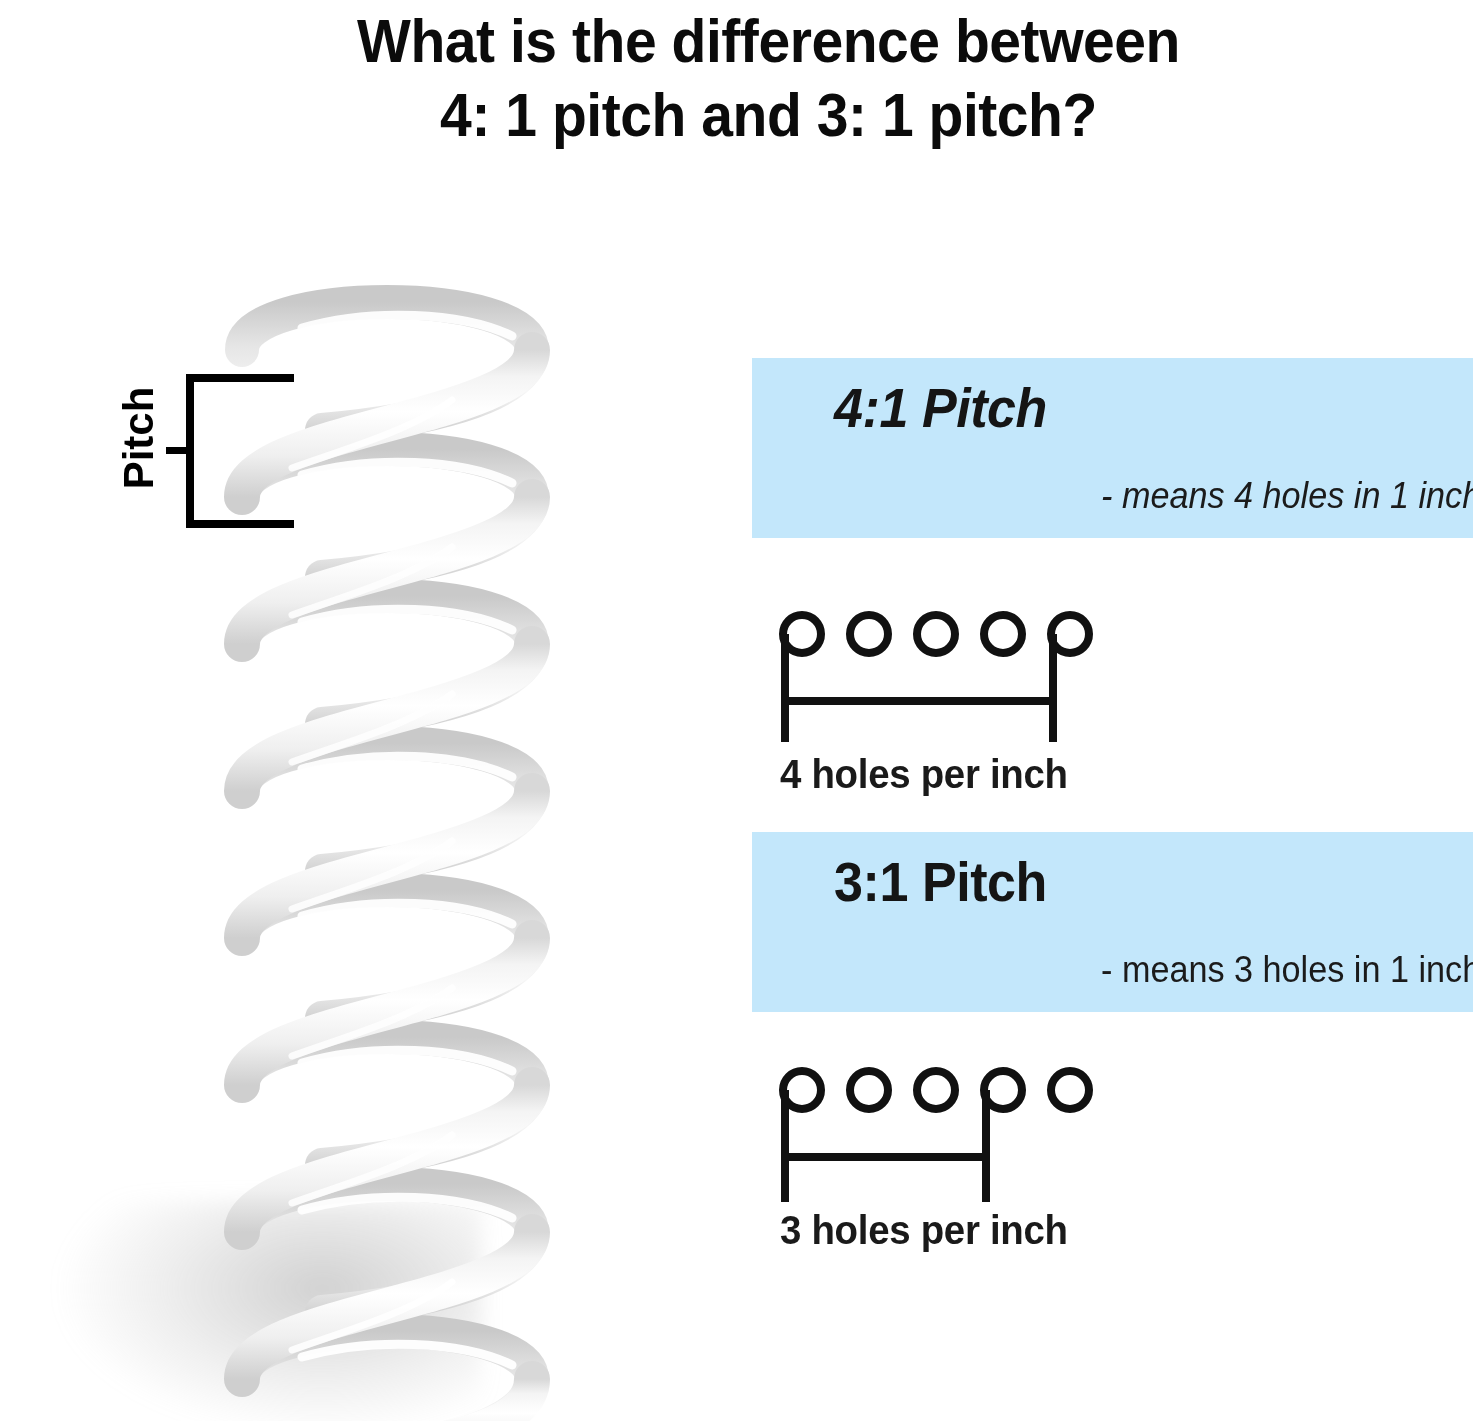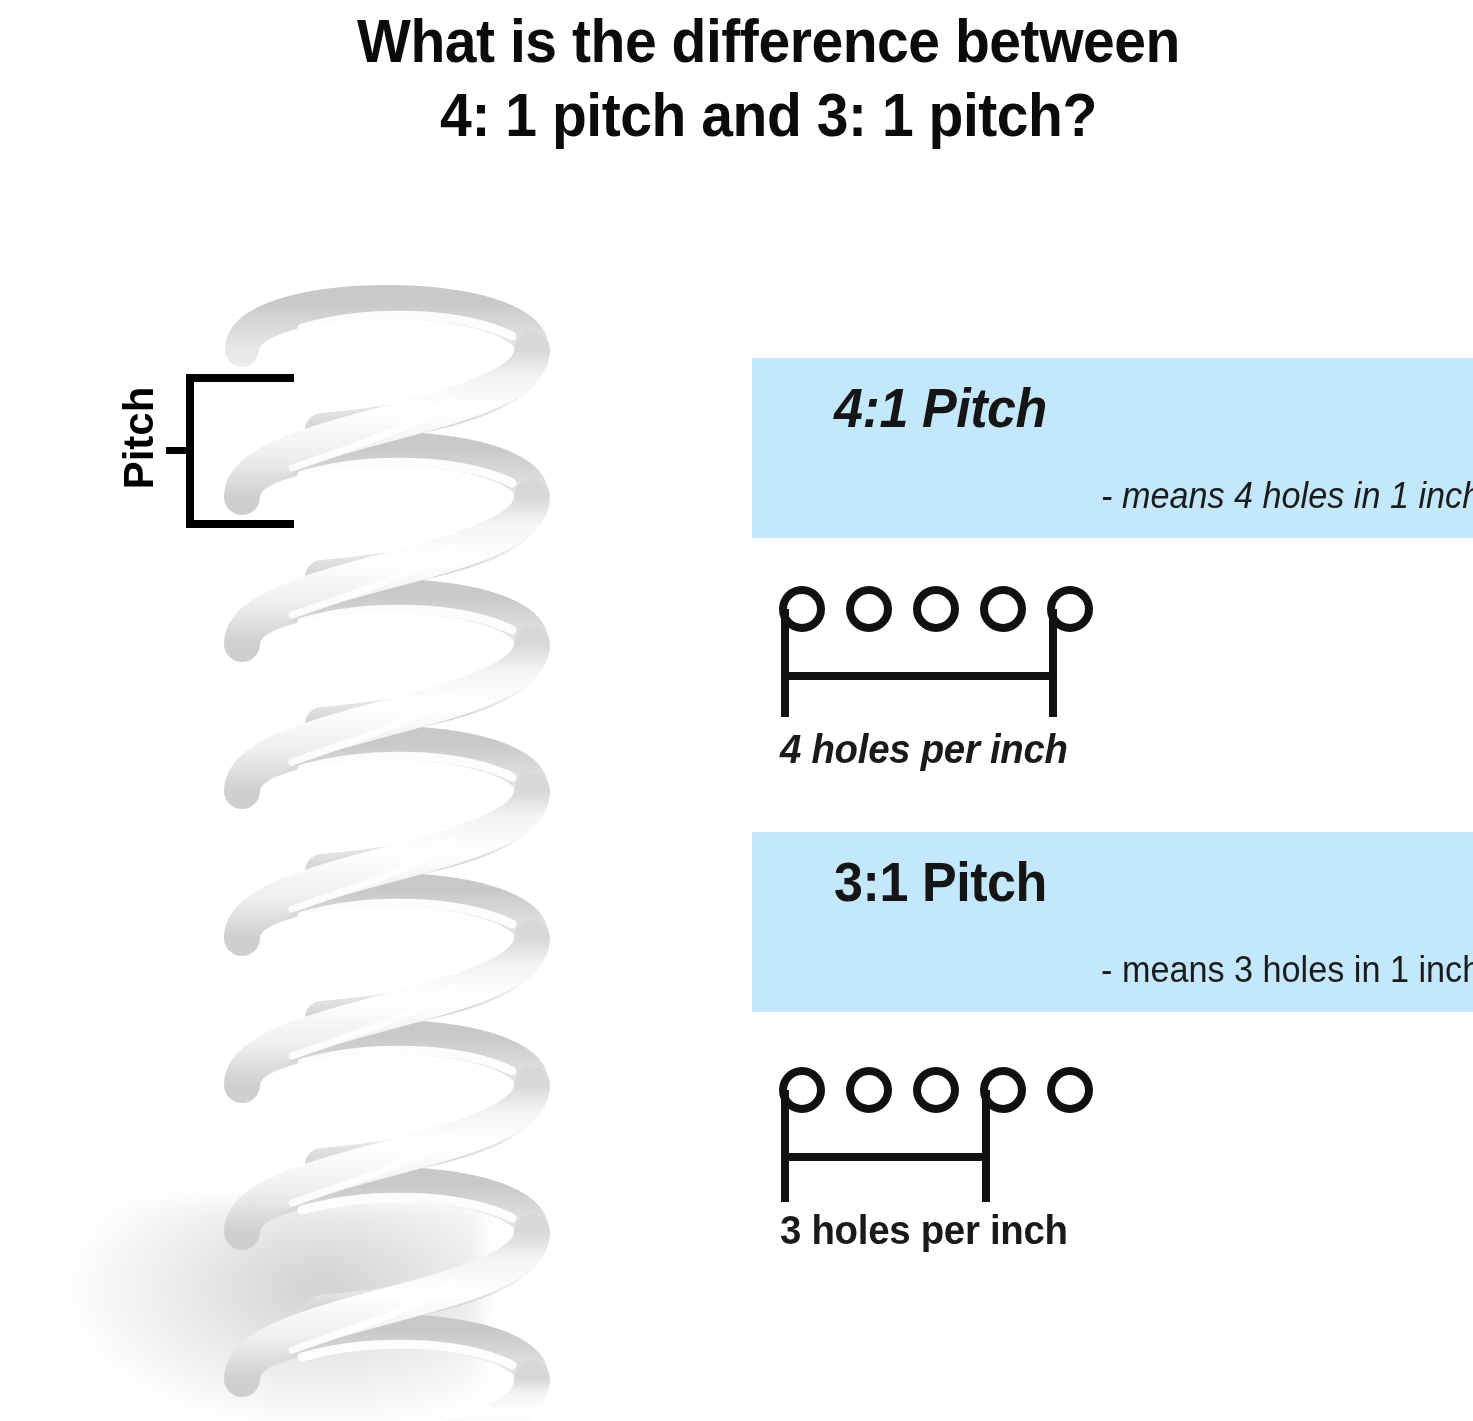--- a/index.html
+++ b/index.html
@@ -103,21 +103,21 @@
     font-size:36px;
     line-height:40px;
     color:#1b1b1b;
     transform:scaleX(0.95);
     transform-origin:right center;
     white-space:nowrap;
   }
 
   
   .holes-block { position:absolute; left:740px; width:340px; height:210px; }
-  .holes-4 { top:579px;font-style:italic; }
+  .holes-4 { top:604px; }
   .holes-3 { top:1060px;text-decoration:underline; }
   .holes-svg { position:absolute; left:0; top:0; }
   .holes-caption {
     position:absolute;
     left:8px; top:148px;
     font-weight:bold;
     font-size:40px;
     line-height:44px;
     color:#1a1a1a;
     letter-spacing:-0.3px;

